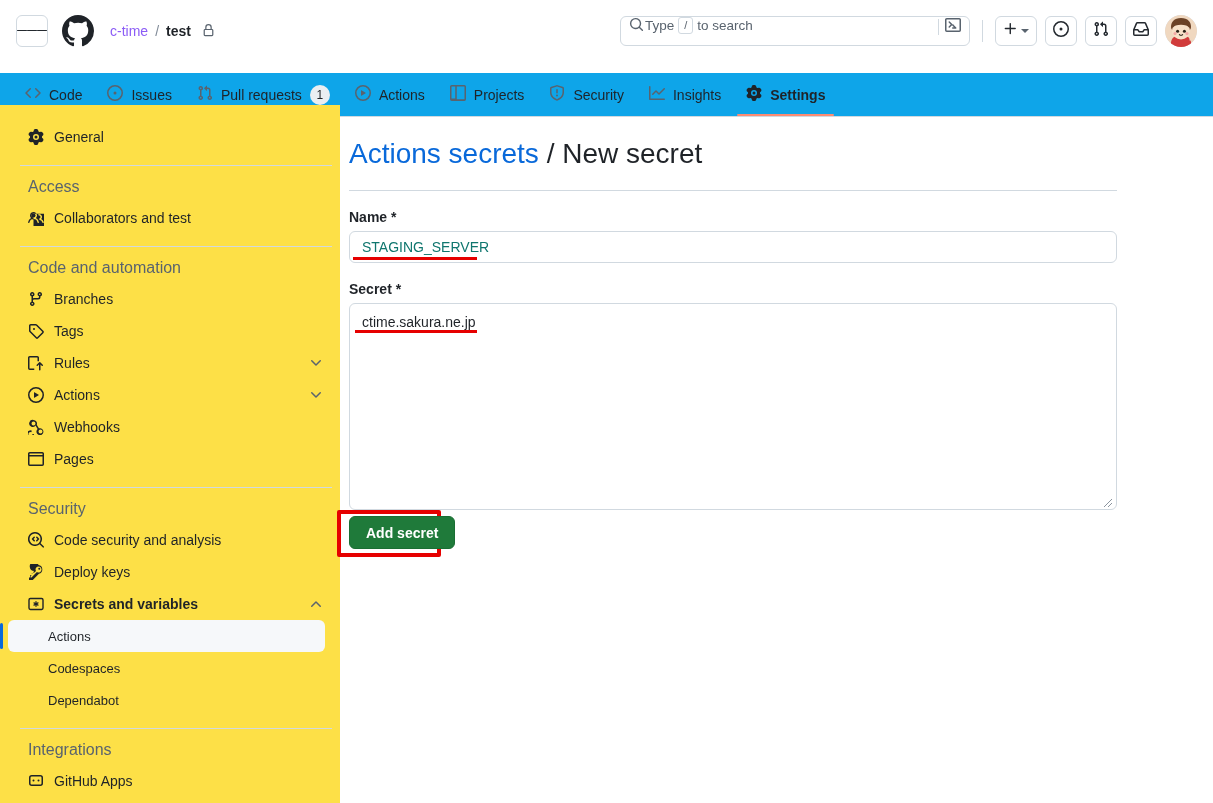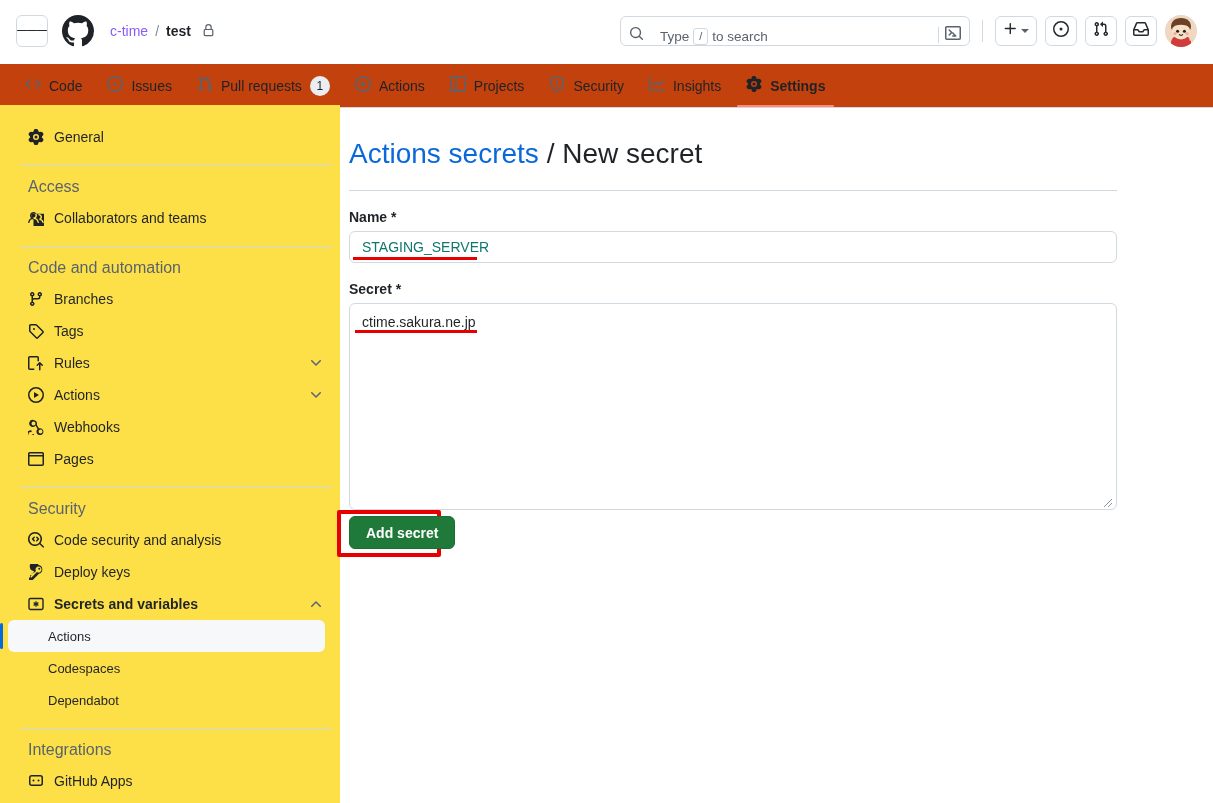--- a/index.html
+++ b/index.html
@@ -42,22 +42,22 @@
   .breadcrumb .repo { color: #1f2328; font-weight: bold; }
   .lock-ico { margin-left: 4px; display: inline-flex; align-items: center; }
 
   .header-right {
     margin-left: auto; display: flex; align-items: center; gap: 8px;
   }
   .searchbox {
     width: 350px; height: 30px;
     border: 1px solid #d1d9e0; border-radius: 6px;
     background: #f6f8fa00;
-    display: flex; align-items: flex-end;
-    padding: 0 8px; gap: 16px; cursor: text; margin-left: 24px;
+    display: flex; align-items: flex-start;
+    padding: 0 8px; gap: 1px; cursor: text; margin-left: 24px;
   }
   .searchbox .placeholder {
     font-size: 13.5px; color: #59636e; display: flex;
     align-items: center; gap: 4px; white-space: nowrap;
   }
   .slashkey {
     display: inline-flex; align-items: center; justify-content: center;
     min-width: 15px; height: 17px; padding: 0 3px;
     border: 1px solid #d1d9e0; border-radius: 3px;
     font-size: 11px; color: #59636e; line-height: 1;
@@ -78,23 +78,23 @@
     border-top: 4px solid #59636e;
   }
   .avatar {
     width: 32px; height: 32px; border-radius: 50%;
     overflow: hidden; cursor: pointer; flex: 0 0 auto;
     background: #d9dde2;
   }
 
   
   .reponav {
-    position: absolute; left: 0; top: 64px;
+    position: absolute; left: 0; top: 73px;
     width: 1213px; height: 44px;
-    background: #c2410c;
+    background: #0ea5e9;
     border-bottom: 1px solid #d1d9e0;
     display: flex; align-items: flex-end; padding: 0 16px;
   }
   .tab {
     position: relative; display: flex; align-items: center; gap: 8px;
     height: 43px; padding: 0 9px; margin-right: 7px;
     font-size: 14px; color: #1f2328; cursor: pointer;
     text-decoration: none;
   }
   .tab .tlabel { line-height: 1; }
@@ -427,21 +427,21 @@
     <div class="side-divider"></div>
 
     <div class="side-section">Access</div>
     <div class="side-item">
       <span class="sico">
         <svg width="16" height="16" viewBox="0 0 16 16">
             <path fill="#1f2328" d="M2 5.5a3.5 3.5 0 1 1 5.898 2.549 5.508 5.508 0 0 1 3.034 4.084.75.75 0 1 1-1.482.235 4 4 0 0 0-7.9 0 .75.75 0 0 1-1.482-.236A5.507 5.507 0 0 1 3.102 8.05 3.493 3.493 0 0 1 2 5.5ZM11 4a3.001 3.001 0 0 1 2.22 5.018 5.01 5.01 0 0 1 2.56 3.012.749.749 0 0 1-.885.954.752.752 0 0 1-.549-.514 3.507 3.507 0 0 0-2.522-2.372.75.75 0 0 1-.574-.73v-.352a.75.75 0 0 1 .416-.672A1.5 1.5 0 0 0 11 5.5.75.75 0 0 1 11 4Zm-5.5 333A2 2 0 1 0 5.5 3.5a2 2 0 0 0 0 4Z"></path>
             <path fill="#1f2328" d="M5.5 3.5a2 2 0 1 1 0 4 2 2 0 0 1 0-4Z"></path>
           </svg>
       </span>
-      <span class="slabel">Collaborators and teams</span>
+      <span class="slabel">Collaborators and test</span>
     </div>
 
     <div class="side-divider"></div>
 
     <div class="side-section">Code and automation</div>
 
     <div class="side-item">
       <span class="sico">
         <svg width="16" height="16" viewBox="0 0 16 16">
             <path fill="#1f2328" d="M9.5 3.25a2.25 2.25 0 1 1 3 2.122V6A2.5 2.5 0 0 1 10 8.5H6a1 1 0 0 0-1 1v1.128a2.251 2.251 0 1 1-1.5 0V5.372a2.25 2.25 0 1 1 1.5 0v1.836A2.493 2.493 0 0 1 6 7h4a1 1 0 0 0 1-1v-.628A2.25 2.25 0 0 1 9.5 3.25Zm-6 0a.75.75 0 1 0 1.5 0 .75.75 0 0 0-1.5 0Zm8.25-.75a.75.75 0 1 0 0 1.5.75.75 0 0 0 0-1.5ZM4.25 12a.75.75 0 1 0 0 1.5.75.75 0 0 0 0-1.5Z"></path>

